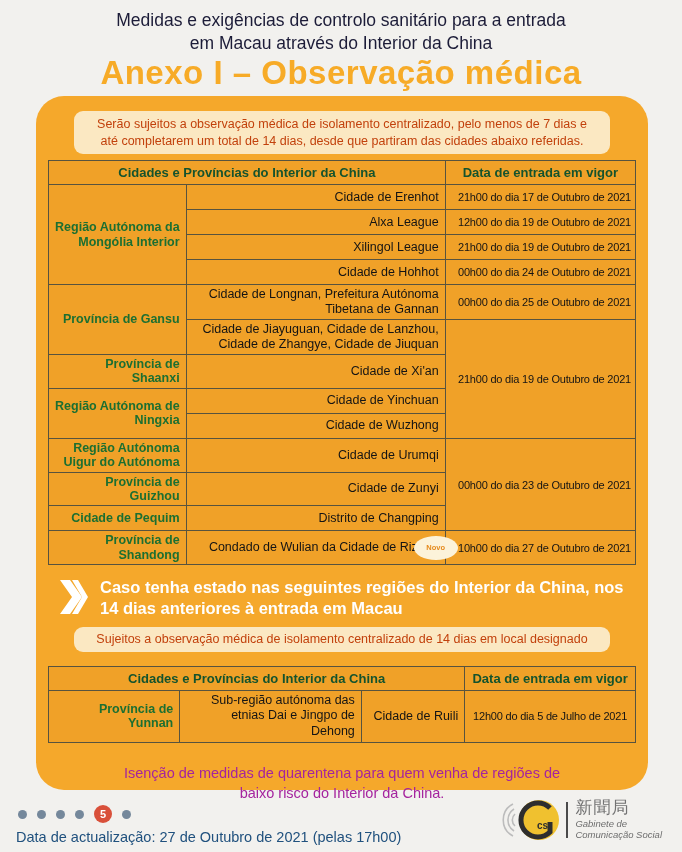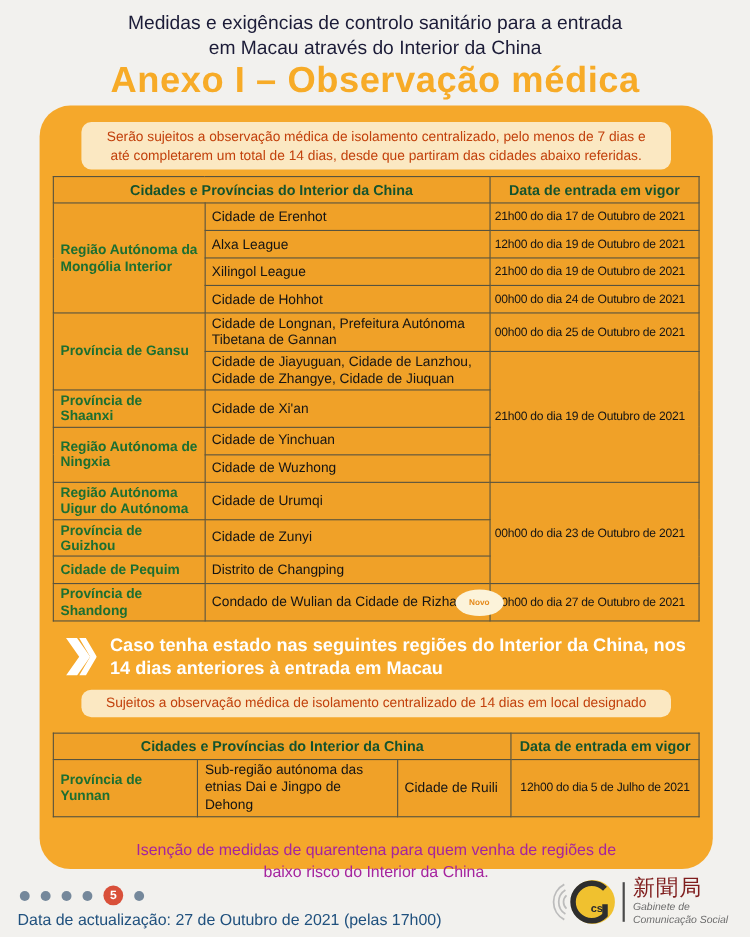--- a/index.html
+++ b/index.html
@@ -17,21 +17,21 @@
     background:#F5A82B;border-radius:28px;box-sizing:border-box;padding:8px 12px 0;}
   .section-head{display:flex;align-items:flex-start;color:#fff;padding:6px 2px 2px 10px;}
   .chev{flex:0 0 auto;margin:3px 12px 0 0;}
   .section-title{font-size:16.5px;font-weight:bold;line-height:1.25;max-width:540px;}
   .note-box{background:#FBE8C2;border-radius:9px;margin:7px 26px 6px;padding:5px 14px;
     text-align:center;color:#c2410c;font-size:12.5px;line-height:1.32;}
   
   table{border-collapse:collapse;margin:3px auto 0;background:#F0A128;}
   th,td{border:1px solid #57533f;}
   th{font-size:13px;font-weight:bold;color:#14532d;height:21px;padding:1px 4px;}
-  td{font-size:12.5px;color:#141414;padding:2px 6px;vertical-align:middle;}
+  td{font-size:12.5px;color:#141414;padding:2px 6px;vertical-align:middle;text-align:right;}
   td.region{color:#1C6F31;font-weight:bold;width:130px;line-height:1.15;}
   td.city{width:262px;line-height:1.2;}
   td.date{width:182px;font-size:11px;white-space:nowrap;letter-spacing:-0.2px;padding:2px 4px;}
   tr.single td{height:20px;}
   td.badge-holder{position:relative;}
   .novo{position:absolute;right:-13px;top:50%;transform:translateY(-50%);
     width:44px;height:24px;border-radius:50%;background:#FCF3DA;color:#E58A1C;
     font-size:7.5px;font-weight:bold;display:flex;align-items:center;justify-content:center;
     z-index:2;}
   
@@ -48,21 +48,21 @@
   .footer{position:absolute;left:0;right:0;bottom:0;height:60px;
     padding:4px 14px 4px 16px;box-sizing:border-box;
     display:flex;justify-content:space-between;align-items:flex-end;}
   .dots{display:flex;align-items:center;gap:10px;margin:0 0 6px 2px;}
   .dot{width:9px;height:9px;border-radius:50%;background:#75889B;}
   .dot.current{width:18px;height:18px;background:#D9503A;color:#fff;font-size:11px;
     font-weight:bold;display:flex;align-items:center;justify-content:center;}
   .update-date{color:#20517E;font-size:14.5px;padding-bottom:3px;}
   .logo{display:flex;align-items:center;margin:0 6px 6px 0;}
   .logo-divider{width:2px;height:36px;background:#4a4a4a;margin:0 7px 0 5px;}
-  .logo-cjk{font-size:20px;color:#7f1d1d;letter-spacing:1px;line-height:1.1;}
+  .logo-cjk{font-size:17px;color:#737373;letter-spacing:1px;line-height:1.1;}
   .logo-pt{font-size:9.5px;color:#6e6e6e;font-style:italic;line-height:1.2;}
 </style>
 </head>
 <body>
 
 <div class="page">
 
   <div class="top-title">
     <div>Medidas e exigências de controlo sanitário para a entrada</div>
     <div>em Macau através do Interior da China</div>

